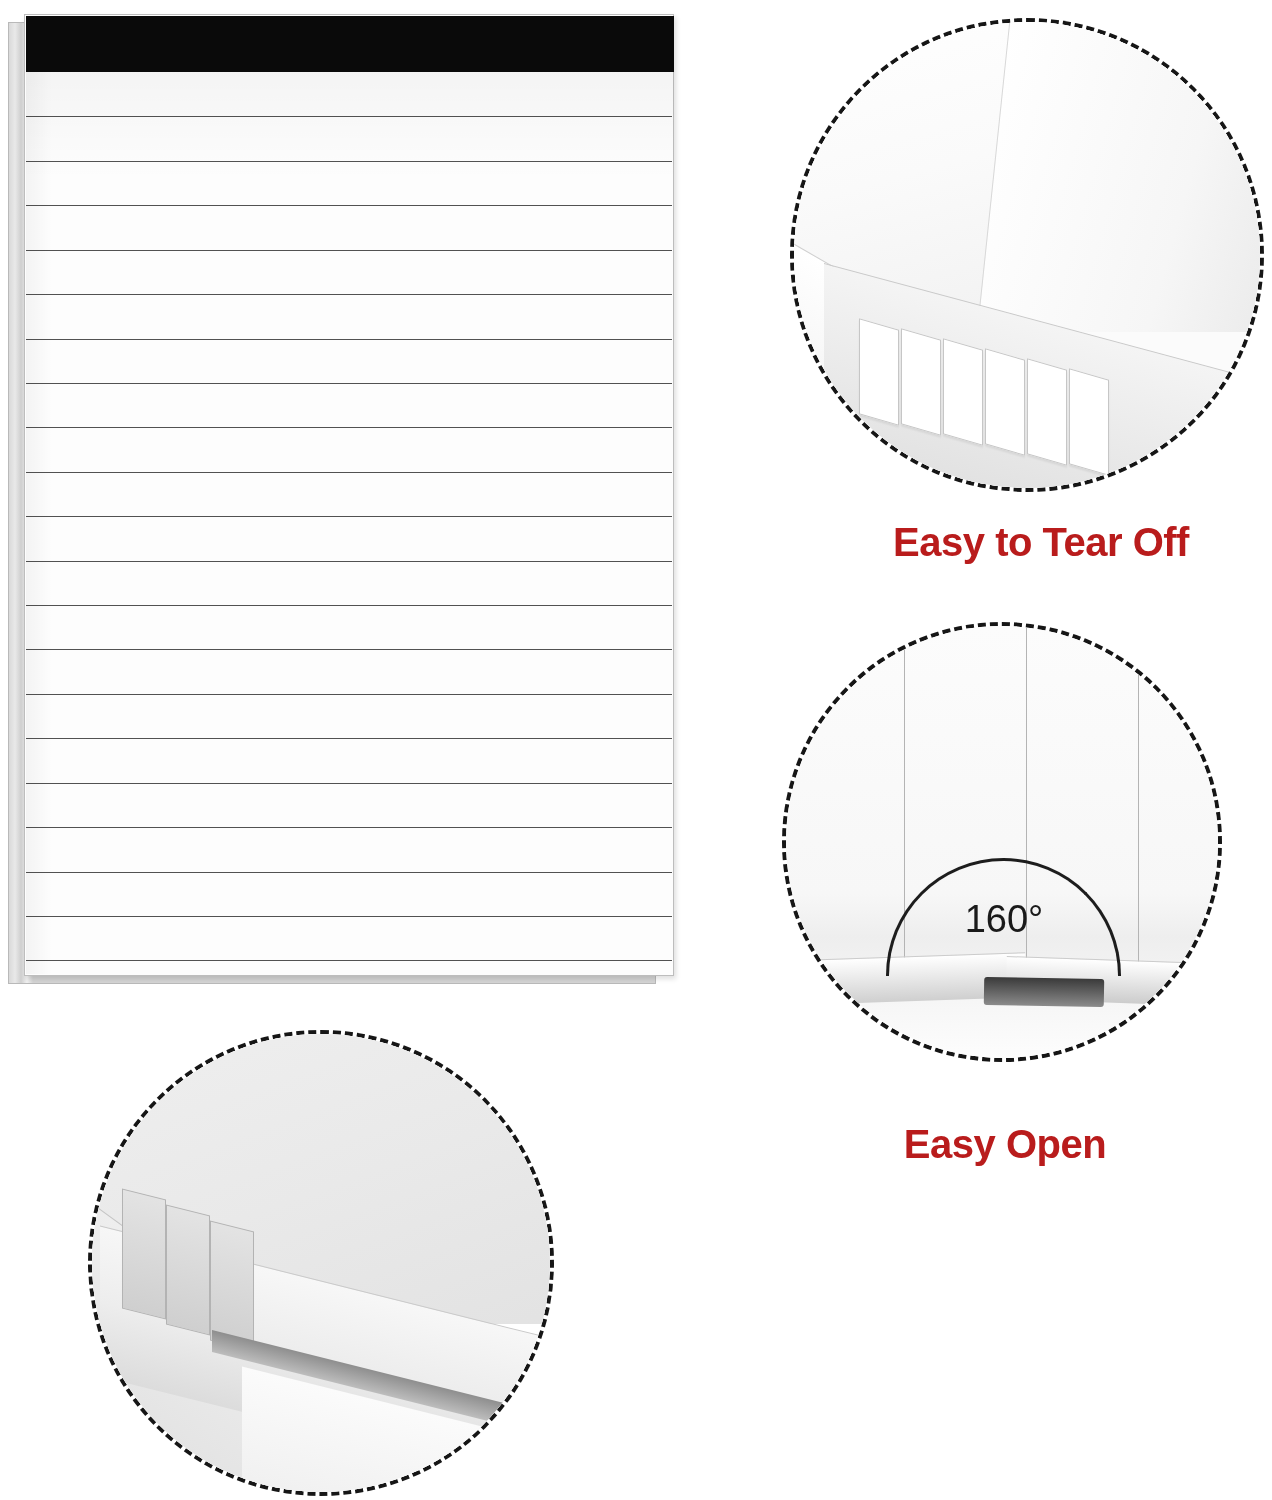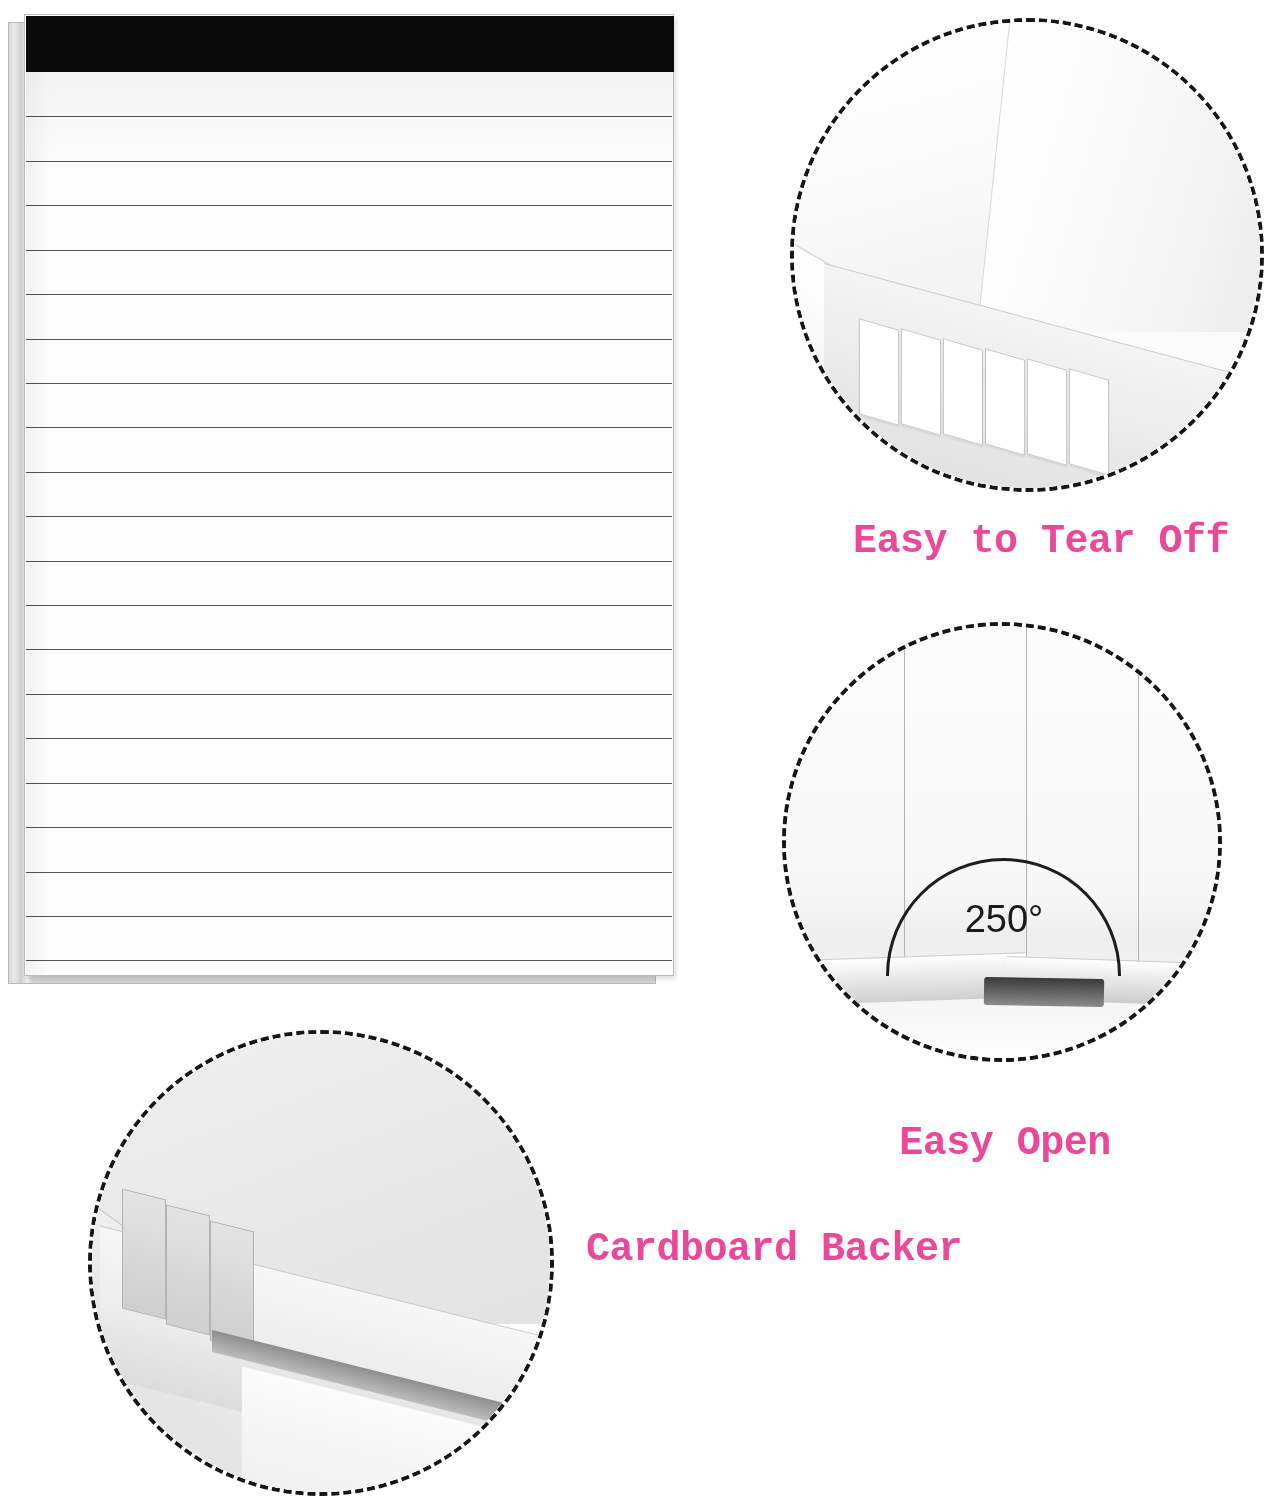--- a/index.html
+++ b/index.html
@@ -82,25 +82,24 @@
   .callout {
     position: absolute;
     border-radius: 50%;
     border: 4px dashed #161616;
     box-sizing: border-box;
     overflow: hidden;
     background: #ffffff;
   }
   .callout-label {
     position: absolute;
-    color: #ec4899;
+    color: #b91c1c;
     font-weight: bold;
     letter-spacing: -0.5px;
     line-height: 1.12;
-    font-family: Liberation Mono, monospace;
   }
 
   
   #callout-tear-off {
     left: 790px;
     top: 18px;
     width: 474px;
     height: 474px;
   }
   #callout-tear-off .inner {
@@ -373,32 +372,31 @@
 
 <div id="callout-fully-open" class="callout">
   <div class="inner">
     <div class="fo-crease" style="left:118px; top:10px; height:330px;"></div>
     <div class="fo-crease" style="left:240px; top:0px;  height:350px;"></div>
     <div class="fo-crease" style="left:352px; top:8px;  height:336px;"></div>
     <div class="fo-page-left"></div>
     <div class="fo-page-right"></div>
     <div class="fo-spine"></div>
     <div class="fo-arc"></div>
-    <div id="angle-text">250°</div>
+    <div id="angle-text">160°</div>
   </div>
 </div>
 <div id="label-fully-open" class="callout-label">Easy Open</div>
 
 <div id="callout-cardboard" class="callout">
   <div class="inner">
     <div class="cb-top"></div>
     <div class="cb-bevel"></div>
     <div class="cb-front"></div>
     <div class="cb-slab" style="left:30px;  top:160px; width:44px; height:120px;"></div>
     <div class="cb-slab" style="left:74px;  top:176px; width:44px; height:120px;"></div>
     <div class="cb-slab" style="left:118px; top:192px; width:44px; height:120px;"></div>
     <div class="cb-dark"></div>
     <div class="cb-bottom"></div>
   </div>
 </div>
 <div id="label-cardboard" class="callout-label">
-  <div>Cardboard Backer</div>
 </div>
 
 </body></html>

